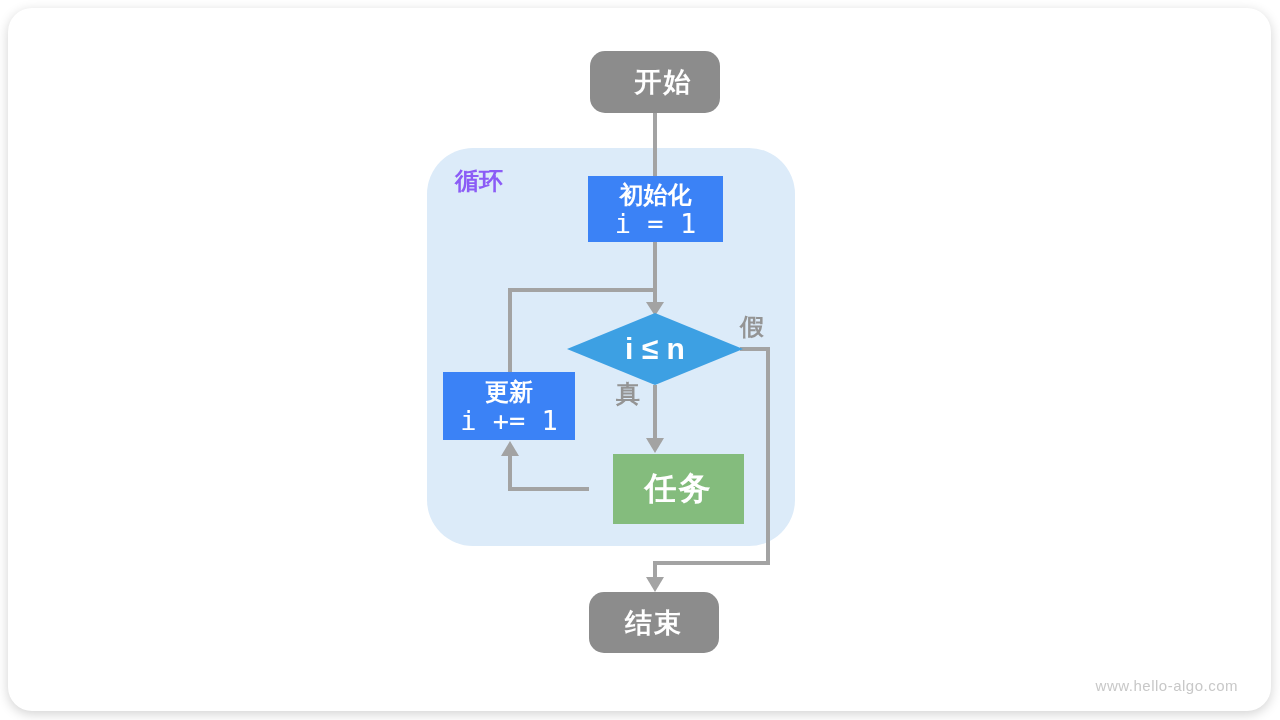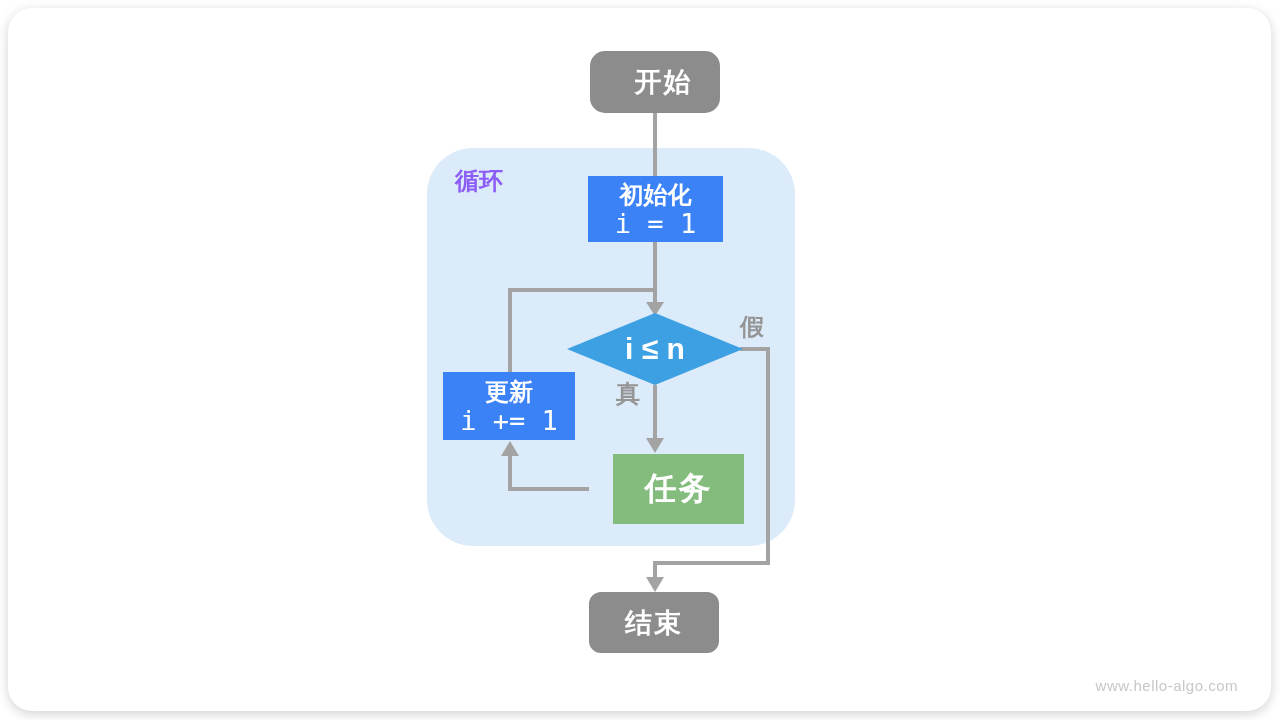--- a/index.html
+++ b/index.html
@@ -57,21 +57,21 @@
     box-sizing: border-box;
   }
   .terminal {
     background: #8c8c8c;
     border-radius: 15px;
     font-size: 27px;
     font-weight: 600;
     letter-spacing: 2px;
   }
   .node-start { left: 590px; top: 51px;  width: 130px; height: 62px; padding-left: 17px; }
-  .node-end   { left: 589px; top: 592px; width: 130px; height: 61px; border-radius: 12px; }
+  .node-end   { left: 589px; top: 592px; width: 130px; height: 61px; }
   .process {
     background: #3b82f6;
     font-weight: 600;
   }
   .node-init   { left: 588px; top: 176px; width: 135px; height: 66px; }
   .node-update { left: 443px; top: 372px; width: 132px; height: 68px; }
   .node-task {
     left: 589px; top: 454px; width: 131px; height: 70px;
     background: #84bc7d;
     font-size: 32px;

